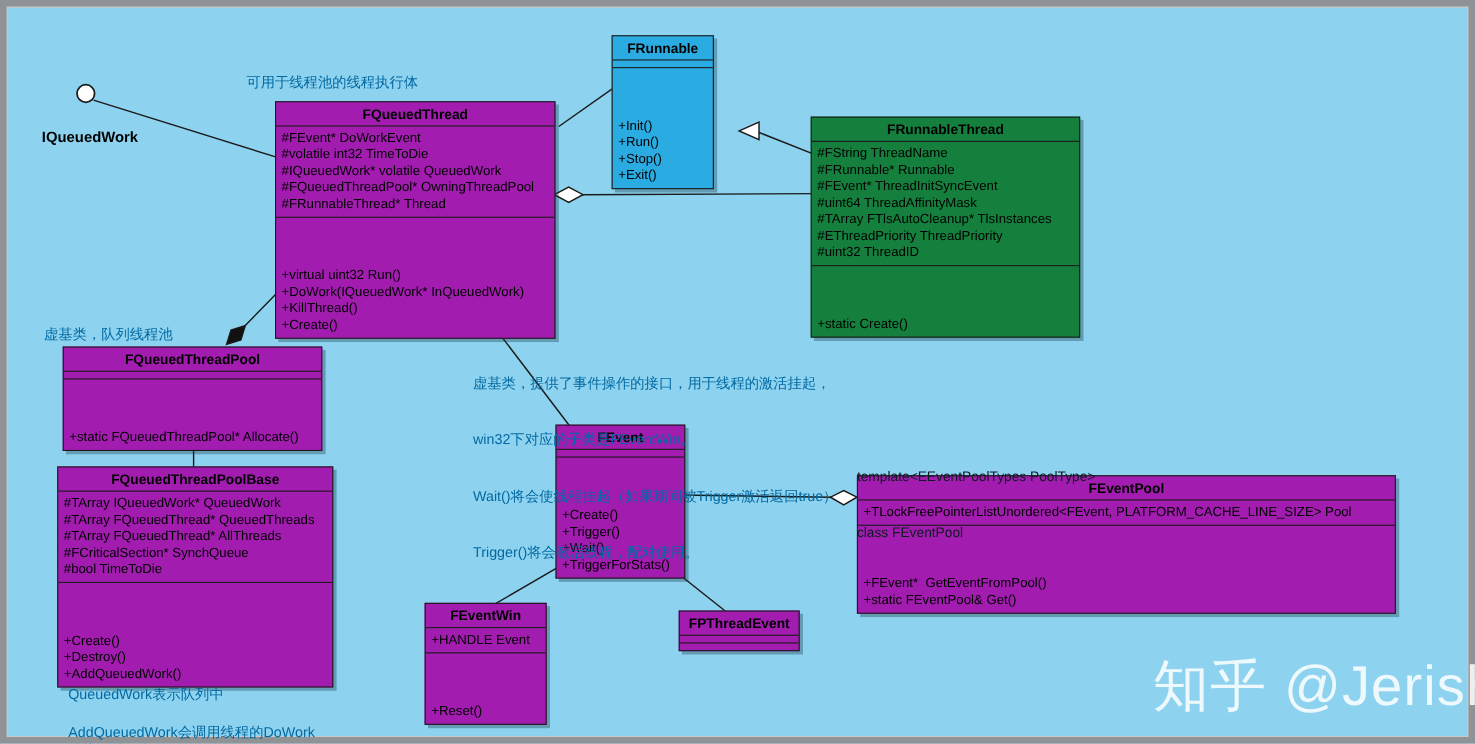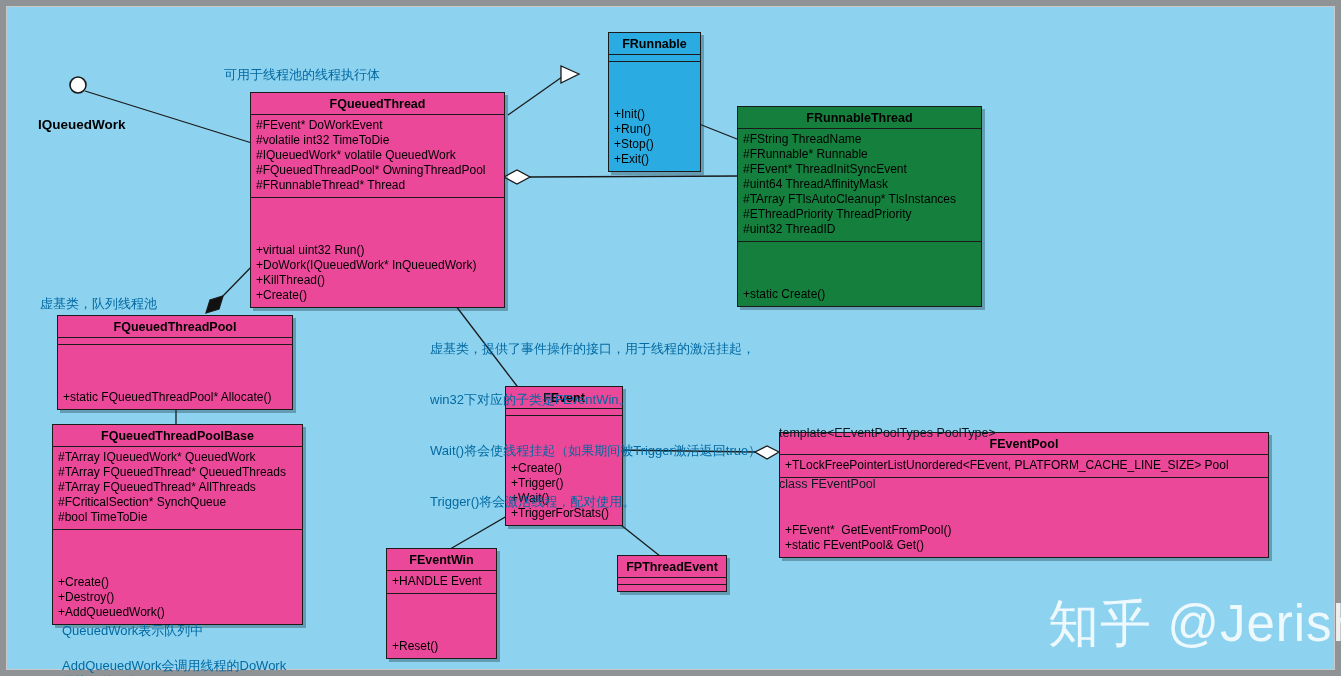--- a/index.html
+++ b/index.html
@@ -1,20 +1,20 @@
 <!DOCTYPE html>
 <html><head>
 <meta charset="utf-8">
 <style>
   html,body{margin:0;padding:0;}
   body{font-family:"Liberation Sans","DejaVu Sans",sans-serif;background:#ffffff;}
   #stage{position:relative;width:1341px;height:676px;background:#8dd3f0;overflow:hidden;
          box-shadow:inset 0 0 0 6px #8f9396, inset 0 0 0 7px #c9c9c9;}
   #connectors{position:absolute;left:0;top:0;width:1341px;height:676px;pointer-events:none;}
-  .uml-class{position:absolute;background:#ec4899;border:1px solid #1b1b1b;
+  .uml-class{position:absolute;background:#a21caf;border:1px solid #1b1b1b;
              box-shadow:3px 3px 0 rgba(25,55,70,0.35);color:#000;}
   .uml-class.blue{background:#2aabe2;}
   .uml-class.pink{background:#15803d;}
   .uml-title{font-weight:bold;font-size:12.5px;text-align:center;padding:4px 6px 3px;
              border-bottom:1px solid #1b1b1b;white-space:nowrap;}
   .uml-sec{padding:3px 0 4px;border-bottom:1px solid #1b1b1b;}
   .uml-sec:last-child{border-bottom:none;margin-top:42px;}
   .uml-empty{height:6px;border-bottom:1px solid #1b1b1b;}
   .uml-empty:last-child{border-bottom:none;}
   .uml-line{font-size:12px;line-height:15px;padding:0 5px;white-space:pre;}
@@ -55,21 +55,21 @@
     <line x1="616" y1="450" x2="756" y2="452"></line>
     <polygon points="779,452 767,446 755,452 767,459" fill="#ffffff"></polygon>
 
     <line x1="531" y1="502" x2="445" y2="552"></line>
     <polygon points="532,486 521,503 544,503" fill="#ffffff"></polygon>
 
     <line x1="592" y1="502" x2="665" y2="560"></line>
     <polygon points="592,486 581,503 604,503" fill="#ffffff"></polygon>
   </svg>
 
-  <div class="uml-class blue" style="left:608px;top:32px;width:91px;">
+  <div class="uml-class blue" style="left:556px;top:32px;width:91px;">
     <div class="uml-title">FRunnable</div>
     <div class="uml-empty"></div>
     <div class="uml-sec">
       <div class="uml-line">+Init()</div>
       <div class="uml-line">+Run()</div>
       <div class="uml-line">+Stop()</div>
       <div class="uml-line">+Exit()</div>
     </div>
   </div>
 

